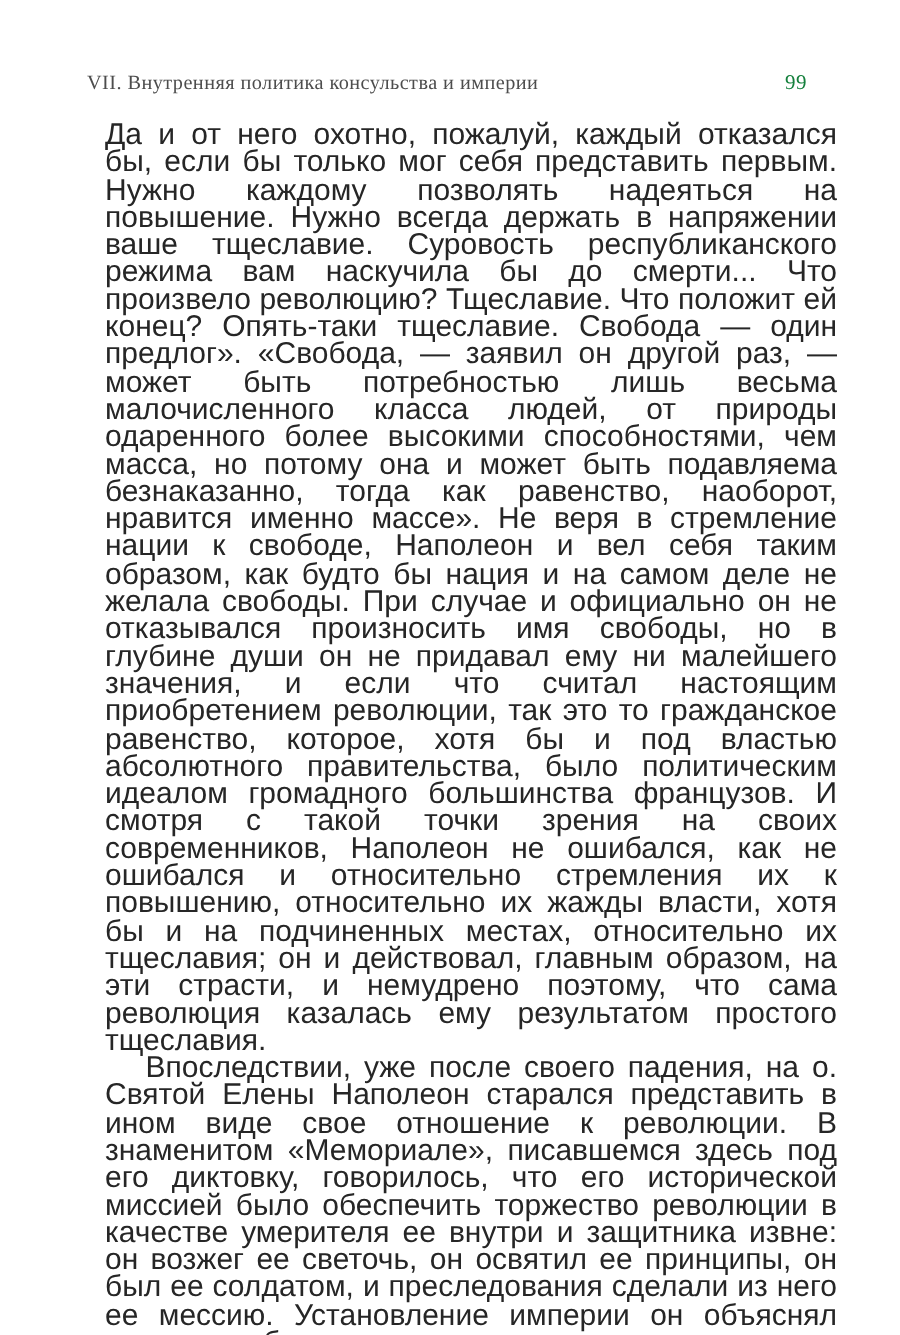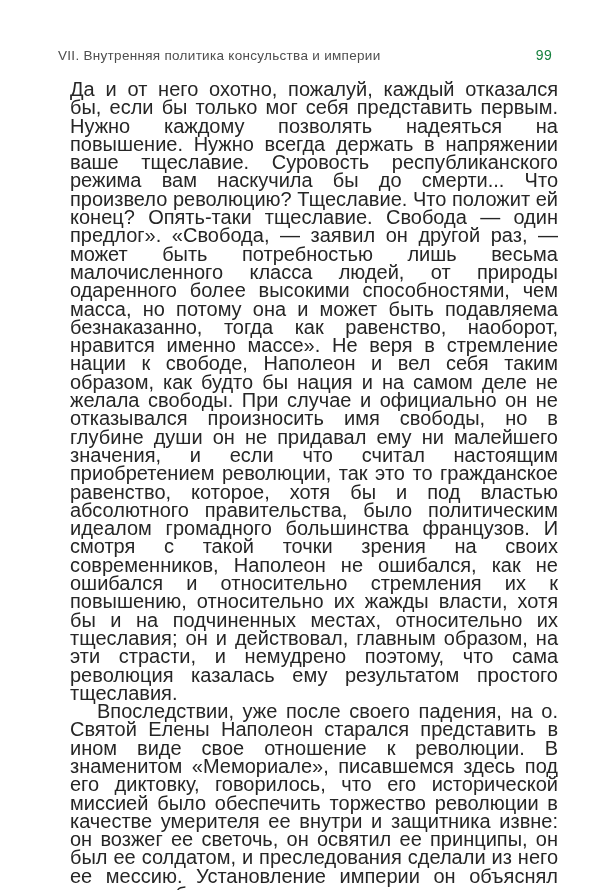--- a/index.html
+++ b/index.html
@@ -11,22 +11,22 @@
     position: relative;
     width: 600px;
     height: 890px;
     background: #ffffff;
     overflow: hidden;
   }
   .running-head {
     display: flex;
     justify-content: space-between;
     align-items: baseline;
-    margin: 47px 48px 0 58px;
-    font-family: Liberation Sans, sans-serif;
+    margin: 47px 62px 0 58px;
+    font-family: Liberation Serif, serif;
     font-size: 13.5px;
     font-weight: 400;
     letter-spacing: 0.3px;
     color: #4d4d4d;
   }
   .running-head .pagenum {
     font-size: 14px;
     color: #15803d;
   }
   .text-block {

